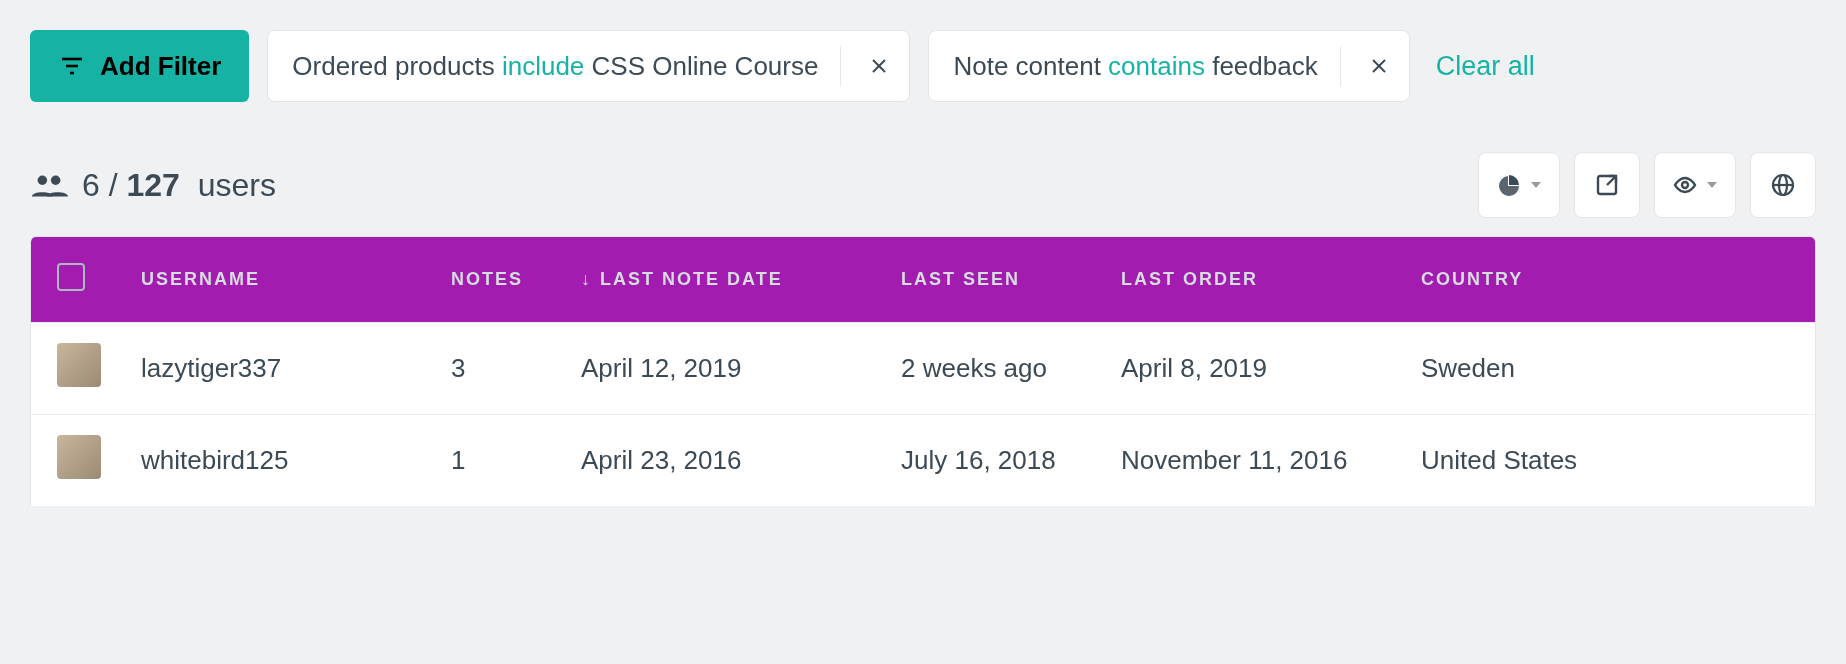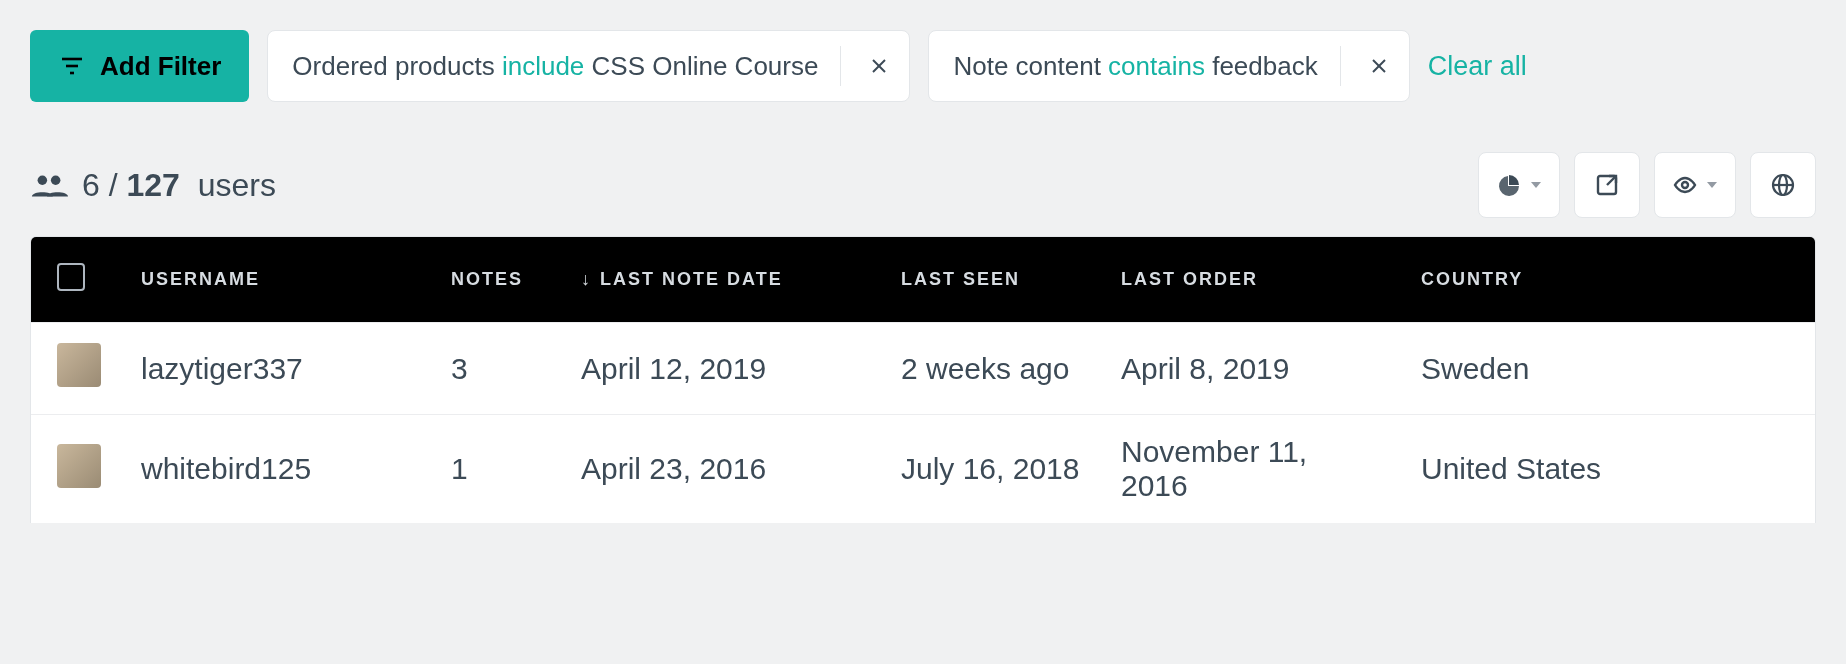--- a/index.html
+++ b/index.html
@@ -58,21 +58,21 @@
       align-items: center;
       justify-content: center;
       color: #3c4a56;
       cursor: pointer;
     }
     .chip .close svg { width:18px; height:18px; }
     .clear-all {
       color: #16b3a4;
       font-size: 27px;
       cursor: pointer;
-      margin-left: 0;
+      margin-left: 8px;
     }
     .meta-row {
       display: flex;
       align-items: center;
       justify-content: space-between;
       padding: 50px 30px 18px 30px;
       text-align: center;
     }
     .count-block {
       display: flex;
@@ -111,38 +111,38 @@
     }
     .table-wrap {
       margin: 0 30px;
       background: #fff;
       border-radius: 6px 6px 0 0;
       overflow: hidden;
       border: 1px solid #e3e6e9;
       border-bottom: none;
     }
     table { width: 100%; border-collapse: collapse; }
-    thead tr { background: #000000; color: #d7dce1; }
+    thead tr { background: #a21caf; color: #d7dce1; }
     th {
       text-align: left;
       font-size: 18px;
       font-weight: 600;
       letter-spacing: 2px;
       padding: 26px 20px;
       text-transform: uppercase;
     }
     th.cb-cell, td.cb-cell { width: 80px; padding-left: 26px; }
     .head-check {
       width: 28px; height: 28px;
       border: 2px solid #aeb6bf;
       border-radius: 4px;
       display: inline-block;
     }
     tbody td {
-      font-size: 30px;
+      font-size: 26px;
       padding: 20px 20px;
       border-top: 1px solid #ecedef;
       color: #3c4a56;
     }
     .avatar {
       width: 44px; height: 44px;
       border-radius: 4px;
       background: linear-gradient(135deg,#c9b79c,#9a8b74);
       display: inline-block;
     }

